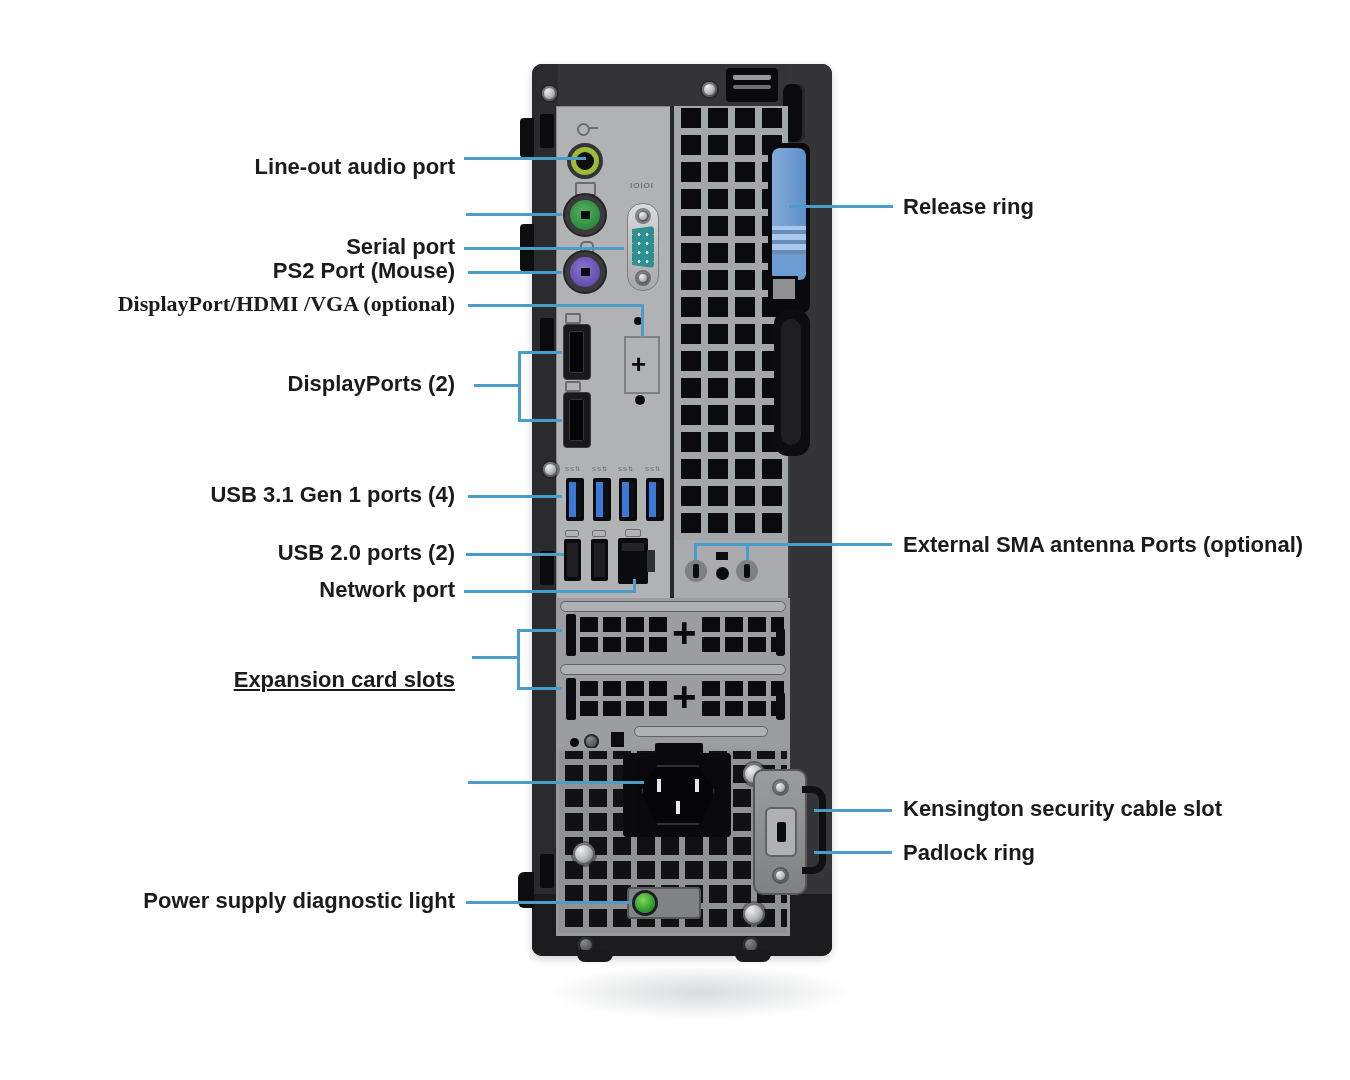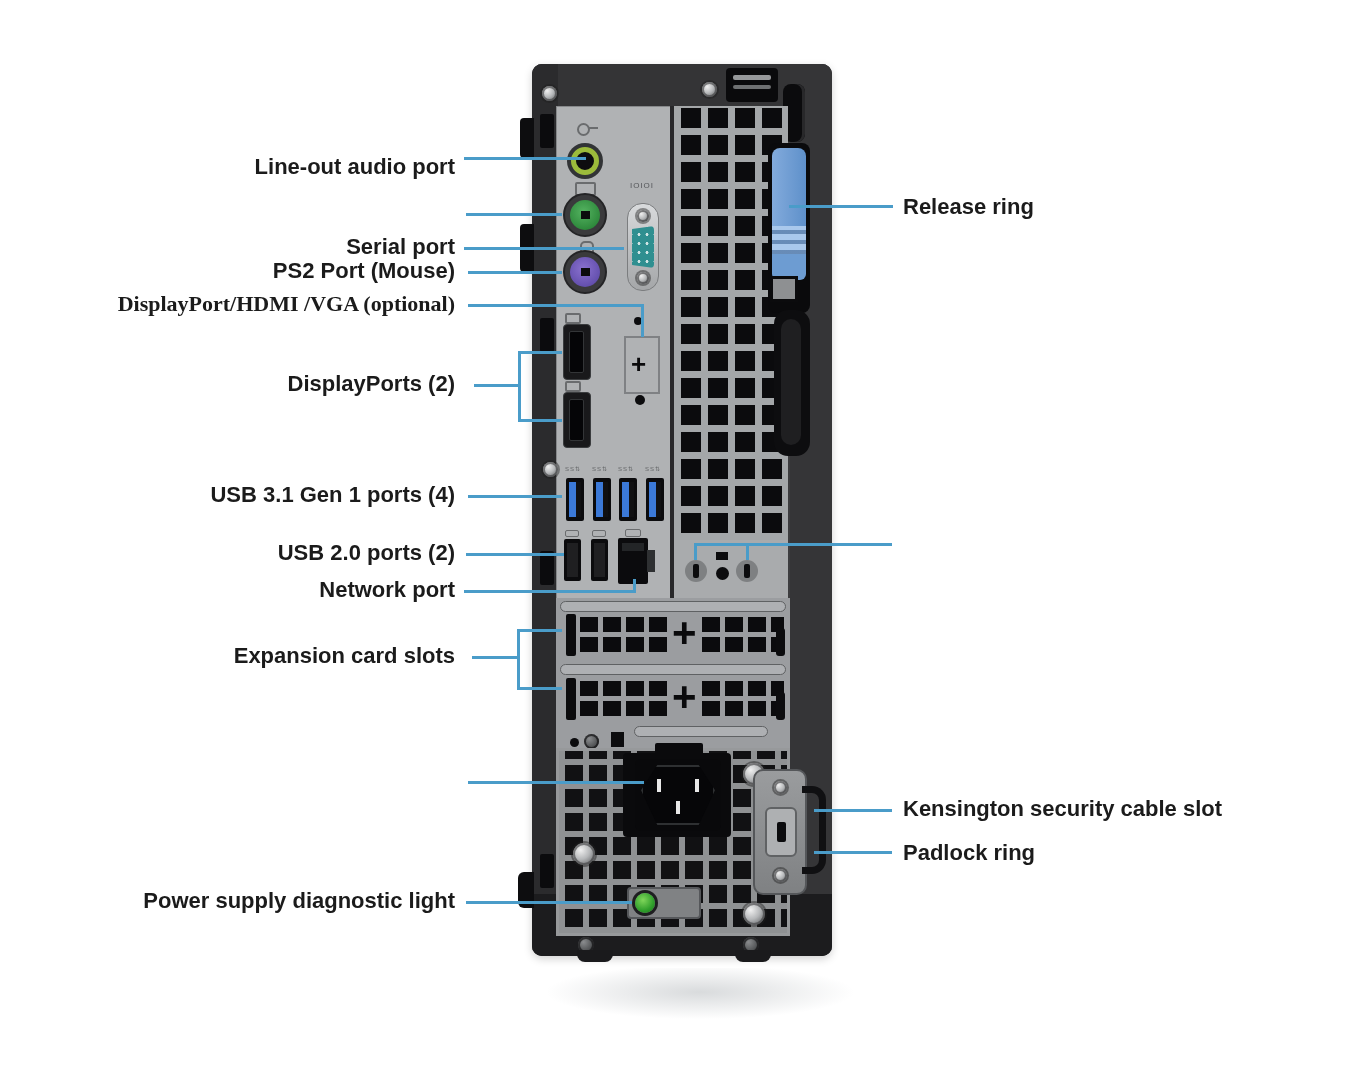--- a/index.html
+++ b/index.html
@@ -253,19 +253,20 @@
   <div class="line" style="left:814px;top:851px;width:78px;height:3px;"></div>
 
   <div class="lbl left" style="top:152px;">Line-out audio port</div>
   <div class="lbl left" style="top:232px;">Serial port</div>
   <div class="lbl left" style="top:256px;">PS2 Port (Mouse)</div>
   <div class="lbl left" style="top:289px;font-family:Liberation Serif, serif;">DisplayPort/HDMI /VGA (optional)</div>
   <div class="lbl left" style="top:369px;">DisplayPorts (2)</div>
   <div class="lbl left" style="top:480px;">USB 3.1 Gen 1 ports (4)</div>
   <div class="lbl left" style="top:538px;">USB 2.0 ports (2)</div>
   <div class="lbl left" style="top:575px;">Network port</div>
-  <div class="lbl left" style="top:641px;">Expansion card slots</div>
+  <div class="lbl left" style="top:665px;text-decoration:underline;">Expansion card slots</div>
   <div class="lbl left" style="top:886px;">Power supply diagnostic light</div>
   <div class="lbl right" style="top:192px;">Release ring</div>
+  <div class="lbl right" style="top:530px;">External SMA antenna Ports (optional)</div>
   <div class="lbl right" style="top:794px;">Kensington security cable slot</div>
   <div class="lbl right" style="top:838px;">Padlock ring</div>
 
 </div>
 
 </body></html>

